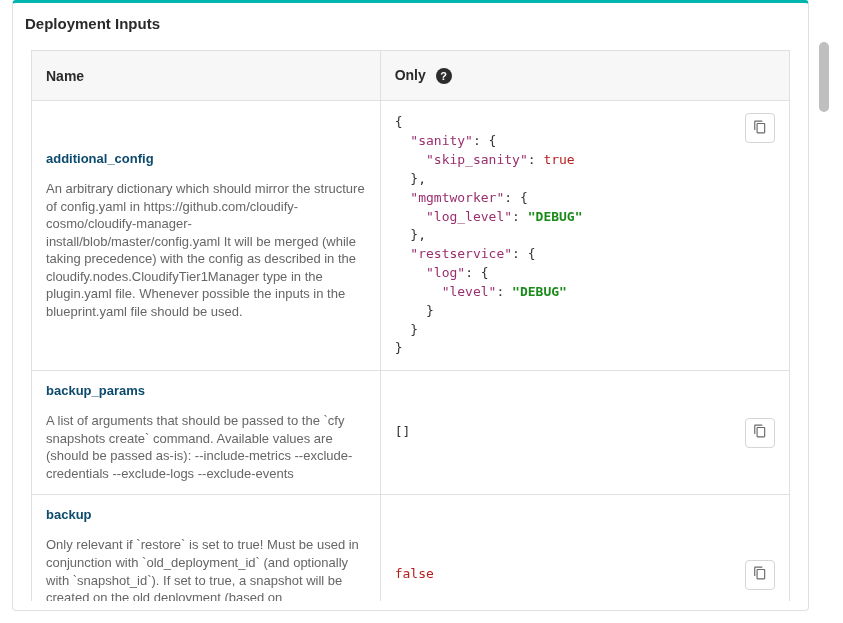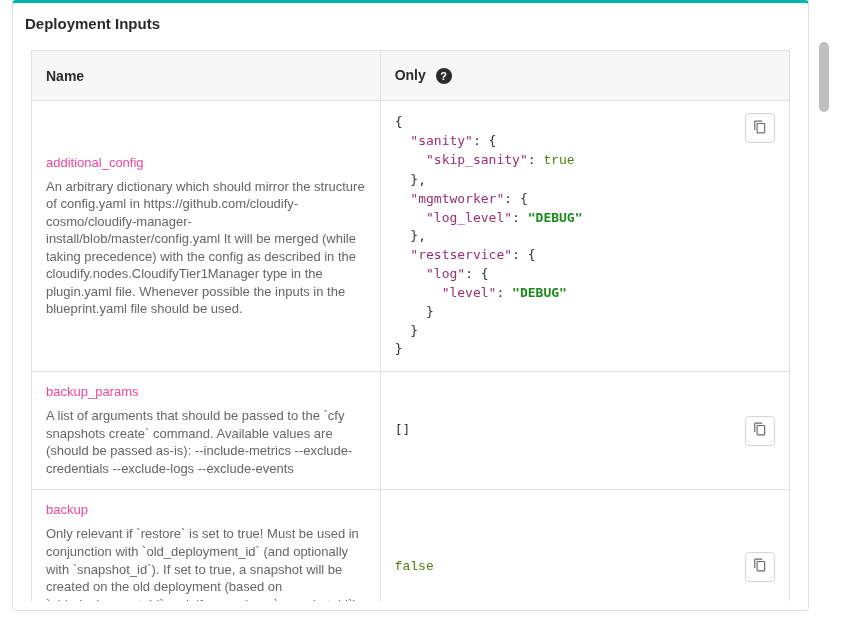--- a/index.html
+++ b/index.html
@@ -40,33 +40,33 @@
     border:1px solid var(--border);
   }
   table.inputs th.name-col{width:46%;}
   table.inputs td{
     border:1px solid var(--border);
     padding:12px 14px;
     vertical-align:middle;
     font-size:13px;
     position:relative;
   }
-  .row-name .key{font-weight:400;color:#ec4899;}
-  .row-name .desc{color:var(--muted);line-height:1.35;margin-top:8px;}
+  .row-name .key{font-weight:700;color:#0c4a6e;}
+  .row-name .desc{color:var(--muted);line-height:1.35;margin-top:14px;}
   .val-wrap{display:flex;align-items:center;}
   .codeblock{
     font-family:Consolas,Menlo,monospace;
     font-size:13px;
     line-height:1.45;
     white-space:pre;
     flex:1;
   }
   .t-pun{color:#333;}
   .t-key{color:#9a2f6e;}
-  .t-true,.t-false{color:#4d7c0f;font-family:Liberation Mono, monospace;}
+  .t-true,.t-false{color:#b91c1c;}
   .t-str{color:#1a8b1a;font-weight:700;}
   .copy-btn{
     width:30px;height:30px;
     border:1px solid #d5d5d5;border-radius:4px;
     background:#fff;flex:0 0 auto;margin-left:auto;
     display:flex;align-items:center;justify-content:center;
     cursor:pointer;
   }
   .copy-btn svg{width:14px;height:14px;fill:#6b6b6b;}
   .help-icon{

